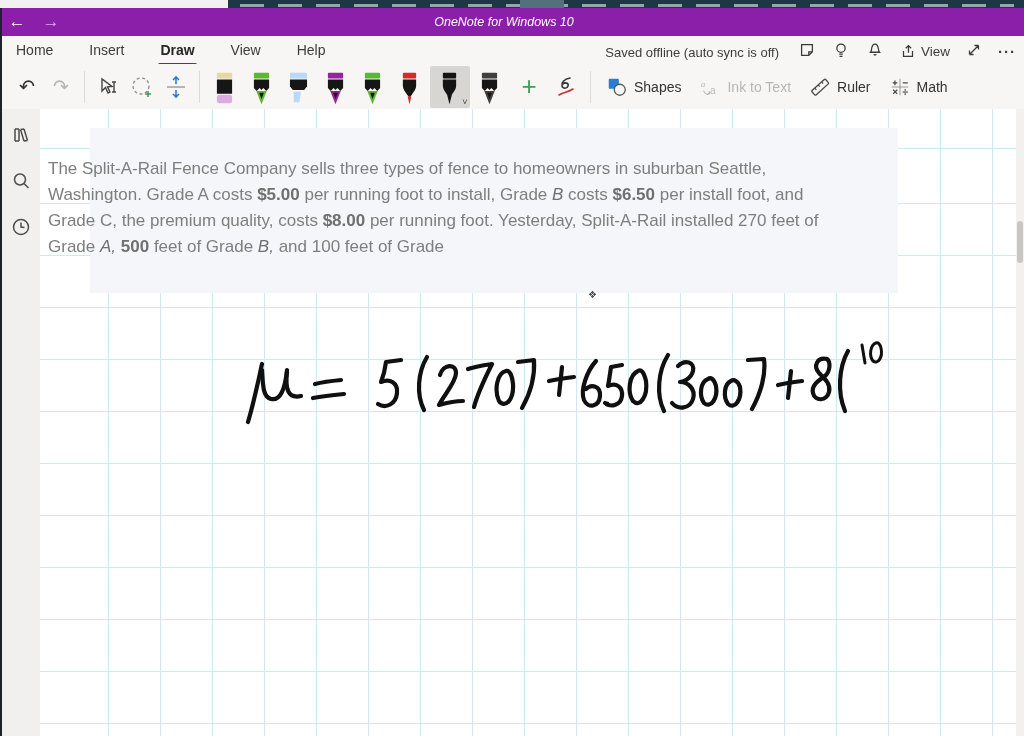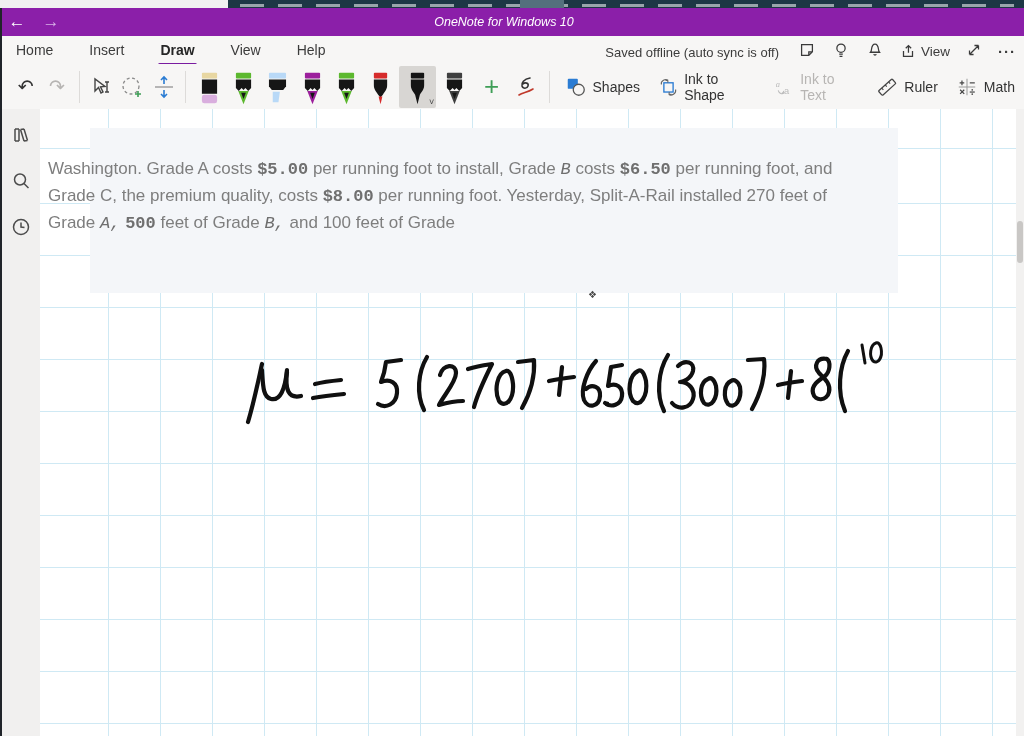--- a/index.html
+++ b/index.html
@@ -61,21 +61,21 @@
       repeating-linear-gradient(to right,transparent 0 51px,#cfe9f4 51px 52px),
       repeating-linear-gradient(to bottom,transparent 0 51px,#cfe9f4 51px 52px);
     background-position:17px 0,0 43px;}
   .scroll-strip{position:absolute;right:0;top:109px;width:8px;bottom:0;background:#f2f1f0;}
   .scroll-thumb{position:absolute;right:1px;top:112px;width:6px;height:42px;background:#c9c7c5;border-radius:3px;}
   
   .text-block{position:absolute;left:90px;top:128px;width:808px;height:165px;background:#f4f6f9;z-index:2;}
   .problem{position:absolute;left:48px;top:156px;width:820px;z-index:3;
        font-size:17px;line-height:26px;color:#7e7e7e;}
   .problem .ln{white-space:nowrap;}
-  .math{font-family:Liberation Mono, monospace;color:#6f6f6f;}
+  .math{font-family:Liberation Sans, sans-serif;color:#6f6f6f;}
   .math.b{font-weight:bold;}
   .math.it{font-style:italic;}
   
   .ink{position:absolute;left:0;top:0;width:1024px;height:736px;z-index:4;pointer-events:none;}
   .cursor-diamond{position:absolute;left:588px;top:289px;z-index:5;color:#4a4a4a;font-size:10px;}
 </style>
 </head>
 <body>
 
 <div class="desktop-strip">
@@ -225,28 +225,20 @@
   <span class="rb-divider"></span>
 
   <span class="rb-group">
     <svg viewBox="0 0 24 24">
       <rect x="3" y="3" width="11" height="11" rx="1" fill="#2b7cd3"></rect>
       <circle cx="15" cy="15" r="6" fill="#f7f6f5" stroke="#555" stroke-width="1.4"></circle>
     </svg>
     <span>Shapes</span>
   </span>
 
-  <span class="rb-group">
-    <svg viewBox="0 0 24 24">
-      <rect x="7" y="7" width="11" height="11" fill="none" stroke="#2b7cd3" stroke-width="1.6"></rect>
-      <path d="M4,9 C3,4 9,2 12,4 M12,4 l-3,0.3 M12,4 l-0.5,2.8" stroke="#666" stroke-width="1.3" fill="none"></path>
-      <path d="M21,15 C22,20 16,23 13,21 M13,21 l3,-0.3 M13,21 l0.5,-2.8" stroke="#666" stroke-width="1.3" fill="none"></path>
-    </svg>
-    <span>Ink to Shape</span>
-  </span>
 
   <span class="rb-group disabled">
     <svg viewBox="0 0 24 24">
       <text x="2" y="12" font-size="10" fill="#b9b9b9" font-style="italic" font-family="Liberation Serif,serif">a</text>
       <text x="12" y="20" font-size="11" fill="#b9b9b9" font-family="Liberation Sans,sans-serif">a</text>
       <path d="M5,16 C6,20 10,21 12,19 M12,19 l-2.6,0 M12,19 l-1,-2.4" stroke="#b9b9b9" stroke-width="1.2" fill="none"></path>
     </svg>
     <span>Ink to Text</span>
   </span>
 
@@ -295,21 +287,22 @@
   </div>
 </div>
 
 <div class="page"></div>
 <div class="scroll-strip">
   <div class="scroll-thumb"></div>
 </div>
 
 <div class="text-block"></div>
 <div class="problem">
-  <div class="ln"><span>Washington. Grade A costs </span><span class="math b">$5.00</span><span> per running foot to install, Grade </span><span class="math it">B</span><span> costs </span><span class="math b">$6.50</span><span> per running foot, and</span></div>
+  <div class="ln"><span>The Split-A-Rail Fence Company sells three types of fence to homeowners in suburban Seattle,</span></div>
+  <div class="ln"><span>Washington. Grade A costs </span><span class="math b">$5.00</span><span> per running foot to install, Grade </span><span class="math it">B</span><span> costs </span><span class="math b">$6.50</span><span> per install foot, and</span></div>
   <div class="ln"><span>Grade C, the premium quality, costs </span><span class="math b">$8.00</span><span> per running foot. Yesterday, Split-A-Rail installed 270 feet of</span></div>
   <div class="ln"><span>Grade </span><span class="math it">A,</span><span> </span><span class="math b">500</span><span> feet of Grade </span><span class="math it">B,</span><span> and 100 feet of Grade</span></div>
 </div>
 
 <svg class="ink" viewBox="0 0 1024 736" aria-label="μ = 5(270) + 6.50(300) + 8(10">
   <g stroke="#101010" stroke-width="4.2" fill="none" stroke-linecap="round" stroke-linejoin="round">
 
     <path d="M262,364 C258,382 254,402 248,422"></path>
     <path d="M262,370 C263,386 263,397 271,399 C280,401 285,390 287,370"></path>
     <path d="M287,372 C285,389 288,399 301,396"></path>

